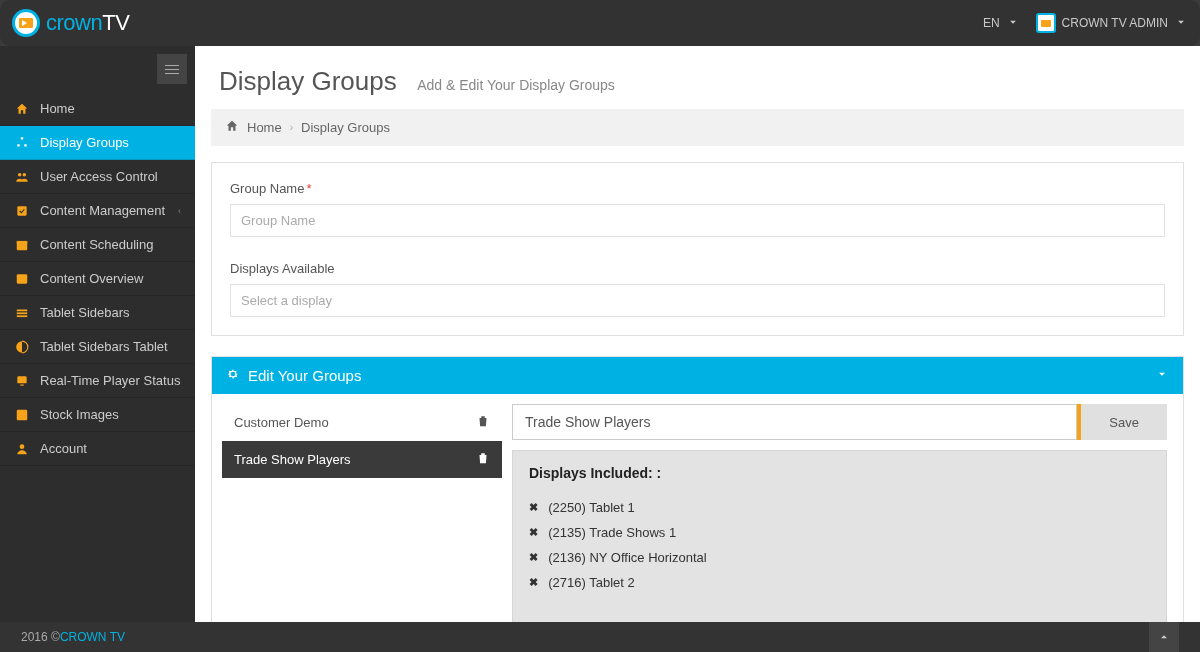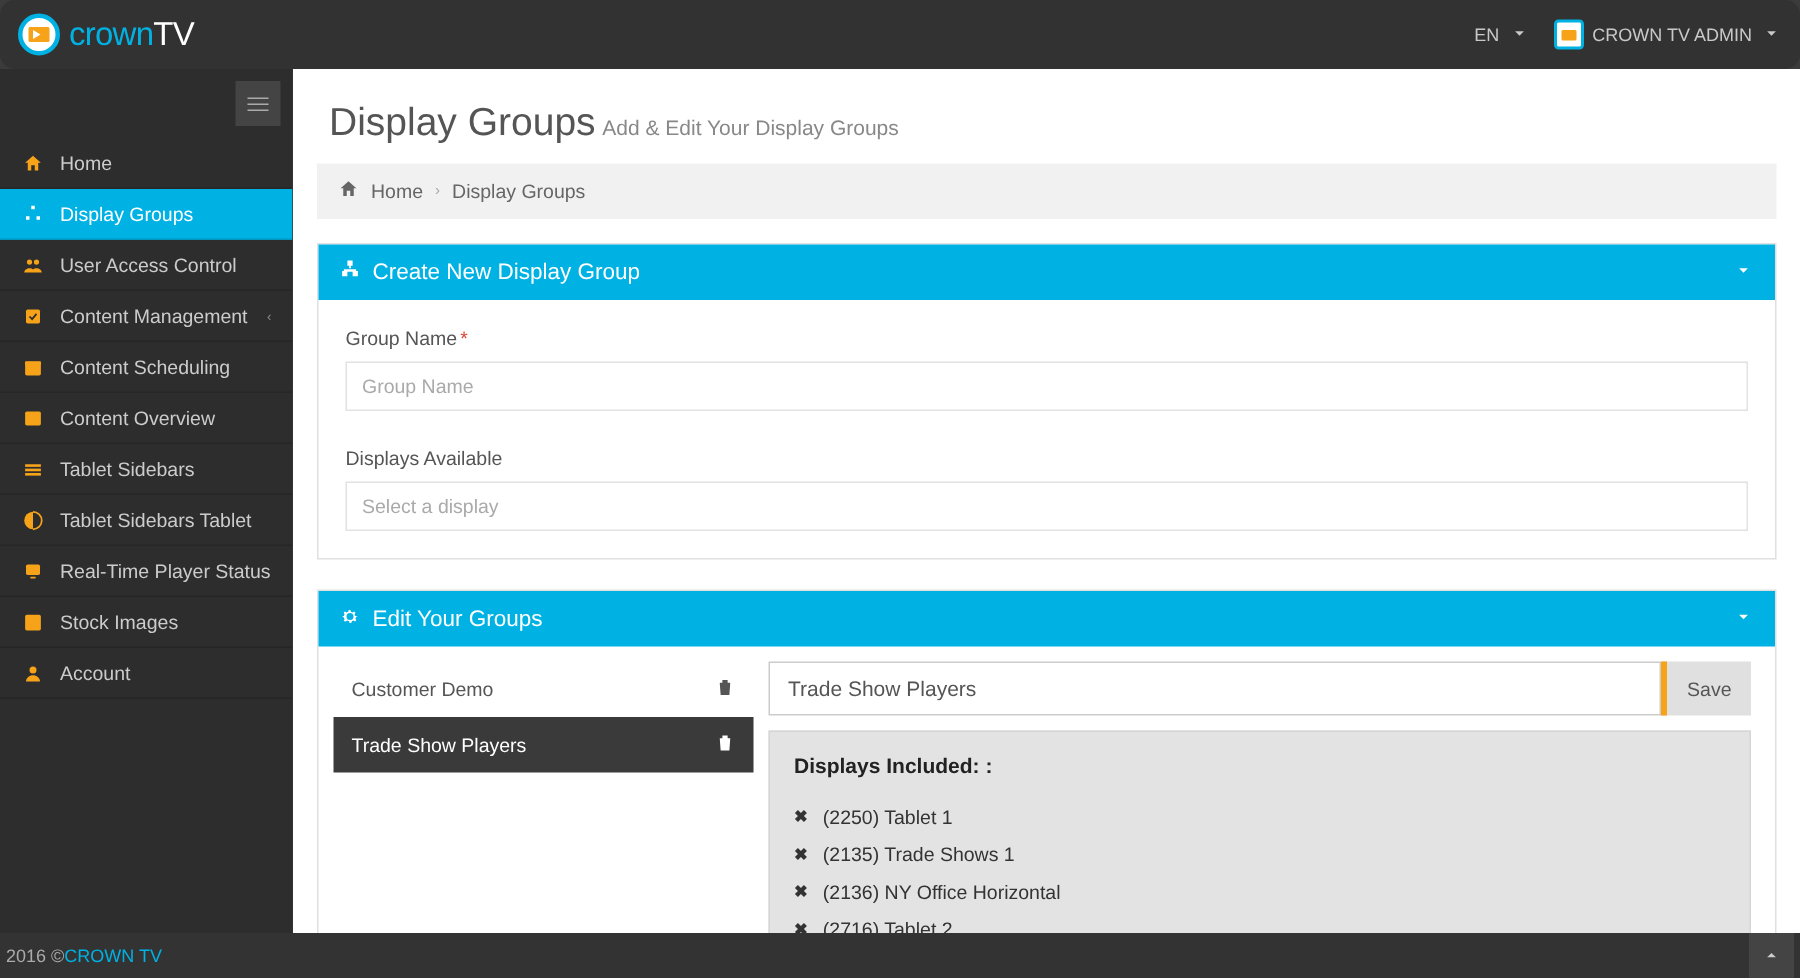--- a/index.html
+++ b/index.html
@@ -26,21 +26,21 @@
 .nav li { display: flex; align-items: center; padding: 9px 14px; color: #ccc; font-size: 13px; cursor: pointer; border-bottom: 1px solid rgba(0,0,0,0.15); position: relative; }
 .nav li .icon { width: 16px; margin-right: 10px; color: #f6a31a; font-size: 13px; display: inline-flex; justify-content: center; }
 .nav li.active { background: #00b2e3; color: #fff; }
 .nav li.active .icon { color: #fff; }
 .nav li .chev { margin-left: auto; font-size: 9px; color: #888; }
 
 
 .content { position: absolute; top: 46px; left: 195px; right: 0; bottom: 30px; background: #fff; overflow-y: auto; }
 .page-header { padding: 20px 24px 12px; }
 .page-title { font-size: 26px; font-weight: 300; color: #555; display: inline; }
-.page-subtitle { font-size: 14px; font-weight: 300; color: #888; margin-left: 0; }
+.page-subtitle { font-size: 14px; font-weight: 300; color: #888; margin-left: 16px; }
 .breadcrumb { margin: 0 16px 16px; background: #f1f1f1; padding: 10px 14px; font-size: 13px; color: #666; display: flex; align-items: center; gap: 8px; }
 .breadcrumb .sep { color: #aaa; font-size: 10px; }
 
 .panel { margin: 0 16px 20px; border: 1px solid #e0e0e0; }
 .panel-head { background: #00b2e3; color: #fff; padding: 10px 14px; font-size: 15px; display: flex; align-items: center; font-weight: 400; }
 .panel-head .picon { margin-right: 8px; font-size: 13px; }
 .panel-head .collapse { margin-left: auto; font-size: 13px; cursor: pointer; }
 .panel-body { padding: 18px; }
 
 .form-row { display: flex; gap: 24px; flex-direction: column; }
@@ -58,29 +58,29 @@
 .edit-body { display: flex; padding: 0; }
 .group-list { width: 300px; padding: 10px; }
 .group-item { padding: 10px 12px; font-size: 13px; display: flex; align-items: center; cursor: pointer; color: #555; }
 .group-item .trash { margin-left: auto; color: #555; font-size: 13px; cursor: pointer; }
 .group-item.sel { background: #3a3a3a; color: #fff; }
 .group-item.sel .trash { color: #fff; }
 
 .group-detail { flex: 1; padding: 10px 16px 10px 0; }
 .detail-top { display: flex; margin-bottom: 10px; }
 .detail-input { flex: 1; padding: 9px 12px; border: 1px solid #ccc; font-size: 14px; color: #555; }
-.btn-save { background: #e0e0e0; border: none; border-left: 4px solid #f6a31a; padding: 0 13px; font-size: 13px; color: #555; cursor: pointer; }
+.btn-save { background: #e0e0e0; border: none; border-left: 4px solid #f6a31a; padding: 0 28px; font-size: 13px; color: #555; cursor: pointer; }
 .displays-box { background: #e3e3e3; padding: 14px 16px; min-height: 200px; border: 1px solid #d5d5d5; }
 .displays-box h4 { font-size: 14px; color: #222; margin-bottom: 14px; }
 .disp-list { list-style: none; }
 .disp-list li { font-size: 13px; color: #333; padding: 5px 0; display: flex; align-items: center; }
 .disp-list .x { font-weight: bold; margin-right: 10px; cursor: pointer; font-size: 11px; }
 
 
-.footer { position: absolute; left: 0; right: 0; bottom: 0; height: 30px; background: #333; color: #aaa; font-size: 12px; display: flex; align-items: center; padding: 0 4px; }
+.footer { position: absolute; left: 0; right: 0; bottom: 0; height: 30px; background: #333; color: #aaa; font-size: 12px; display: flex; align-items: center; padding: 0 21px; }
 .footer a { color: #00b2e3; text-decoration: none; }
 .scroll-top { margin-left: auto; width: 30px; height: 30px; background: #444; display: flex; align-items: center; justify-content: center; color: #ccc; cursor: pointer; font-size: 10px; }
 
 
 svg { width: 14px; height: 14px; fill: currentColor; }
 </style>
 </head>
 <body>
 
 <div class="topbar">
@@ -232,29 +232,20 @@
   <div class="breadcrumb">
     <span><svg viewBox="0 0 24 24">
           <path d="M12 3l9 8h-3v9h-4v-6h-4v6H6v-9H3z"></path>
         </svg></span>
     <span style="cursor:pointer">Home</span>
     <span class="sep">›</span>
     <span>Display Groups</span>
   </div>
 
   <div class="panel">
-    <div class="panel-head">
-      <span class="picon"><svg viewBox="0 0 24 24">
-            <path d="M10 2h4v4h-4zM4 14h4v4H4zm12 0h4v4h-4zM12 6v4M6 14v-2h12v2" stroke="currentColor" stroke-width="2" fill="currentColor"></path>
-          </svg></span>
-      <span>Create New Display Group</span>
-      <span class="collapse"><svg viewBox="0 0 24 24">
-            <path d="M7 10l5 5 5-5z"></path>
-          </svg></span>
-    </div>
     <div class="panel-body">
       <div class="form-row">
         <div class="form-col">
           <label class="form-label"><span>Group Name</span><span class="req">*</span></label>
           <input class="form-input" placeholder="Group Name" style="">
         </div>
         <div class="form-col">
           <label class="form-label">Displays Available</label>
           <input class="form-input form-select" readonly="" placeholder="Select a display" style="">
         </div>

